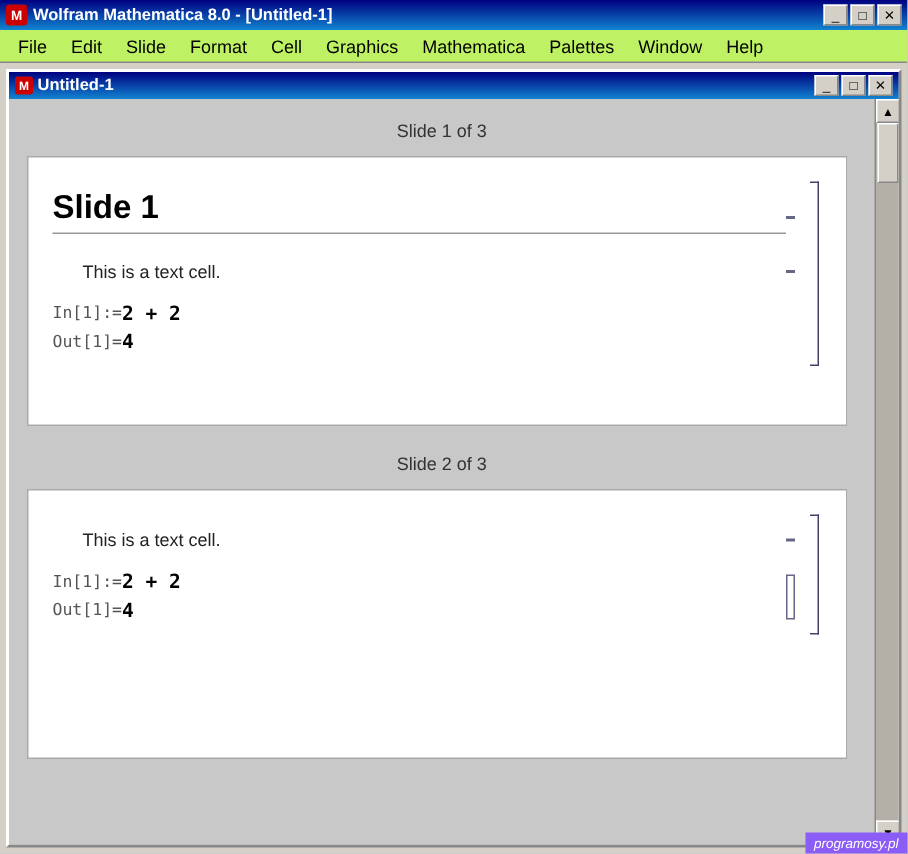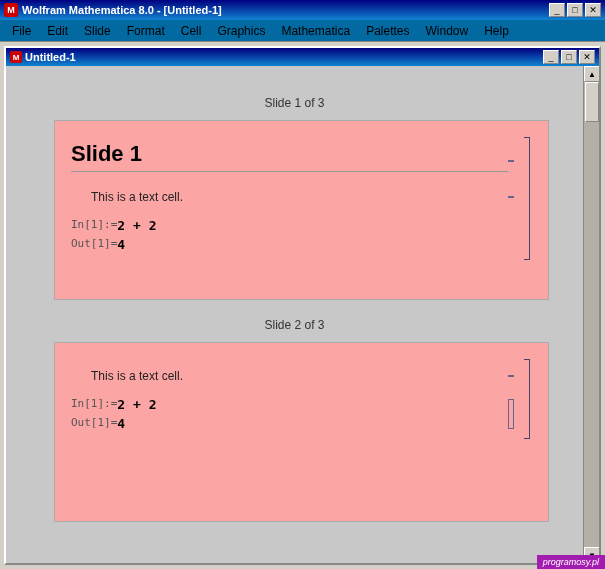--- a/index.html
+++ b/index.html
@@ -42,21 +42,21 @@
       display: flex;
       align-items: center;
       justify-content: center;
       font-size: 9px;
       cursor: pointer;
       color: #000;
     }
     
     
     .menu-bar {
-      background: #0369a1;
+      background: #bef264;
       height: 22px;
       display: flex;
       align-items: center;
       padding: 0 4px;
       border-bottom: 1px solid #888;
     }
     .menu-item {
       padding: 2px 8px;
       font-size: 12px;
       cursor: pointer;
@@ -95,21 +95,21 @@
     .doc-area {
       background: #c8c8c8;
       height: calc(100% - 18px);
       display: flex;
       overflow: hidden;
     }
     
     .scrollable-content {
       flex: 1;
       overflow-y: auto;
-      padding: 24px;
+      padding: 8px;
       background: #c8c8c8;
     }
     
     
     .scrollbar-outer {
       width: 16px;
       background: #d4d0c8;
       border-left: 1px solid #888;
       display: flex;
       flex-direction: column;
@@ -145,23 +145,23 @@
     .slide-label {
       text-align: center;
       font-size: 12px;
       color: #333;
       margin: 4px 0 8px 0;
       padding: 2px;
     }
     
     
     .slide-container {
-      background: #fca5a5;
+      background: #ffffff;
       border: 1px solid #aaa;
-      margin: 0 10px 16px 24px;
+      margin: 0 10px 16px 4px;
       padding: 16px;
       min-height: 180px;
       position: relative;
     }
     
     
     .slide-with-brackets {
       position: relative;
       display: flex;
     }
@@ -232,21 +232,21 @@
       font-weight: bold;
       font-family: monospace;
       font-size: 13px;
     }
     
     
     .bottom-logo {
       position: fixed;
       bottom: 0;
       right: 0;
-      background: #a21caf;
+      background: #8b5cf6;
       color: white;
       font-size: 9px;
       padding: 2px 6px;
       font-style: italic;
     }
   </style>
 </head>
 <body>
 
 <div>

